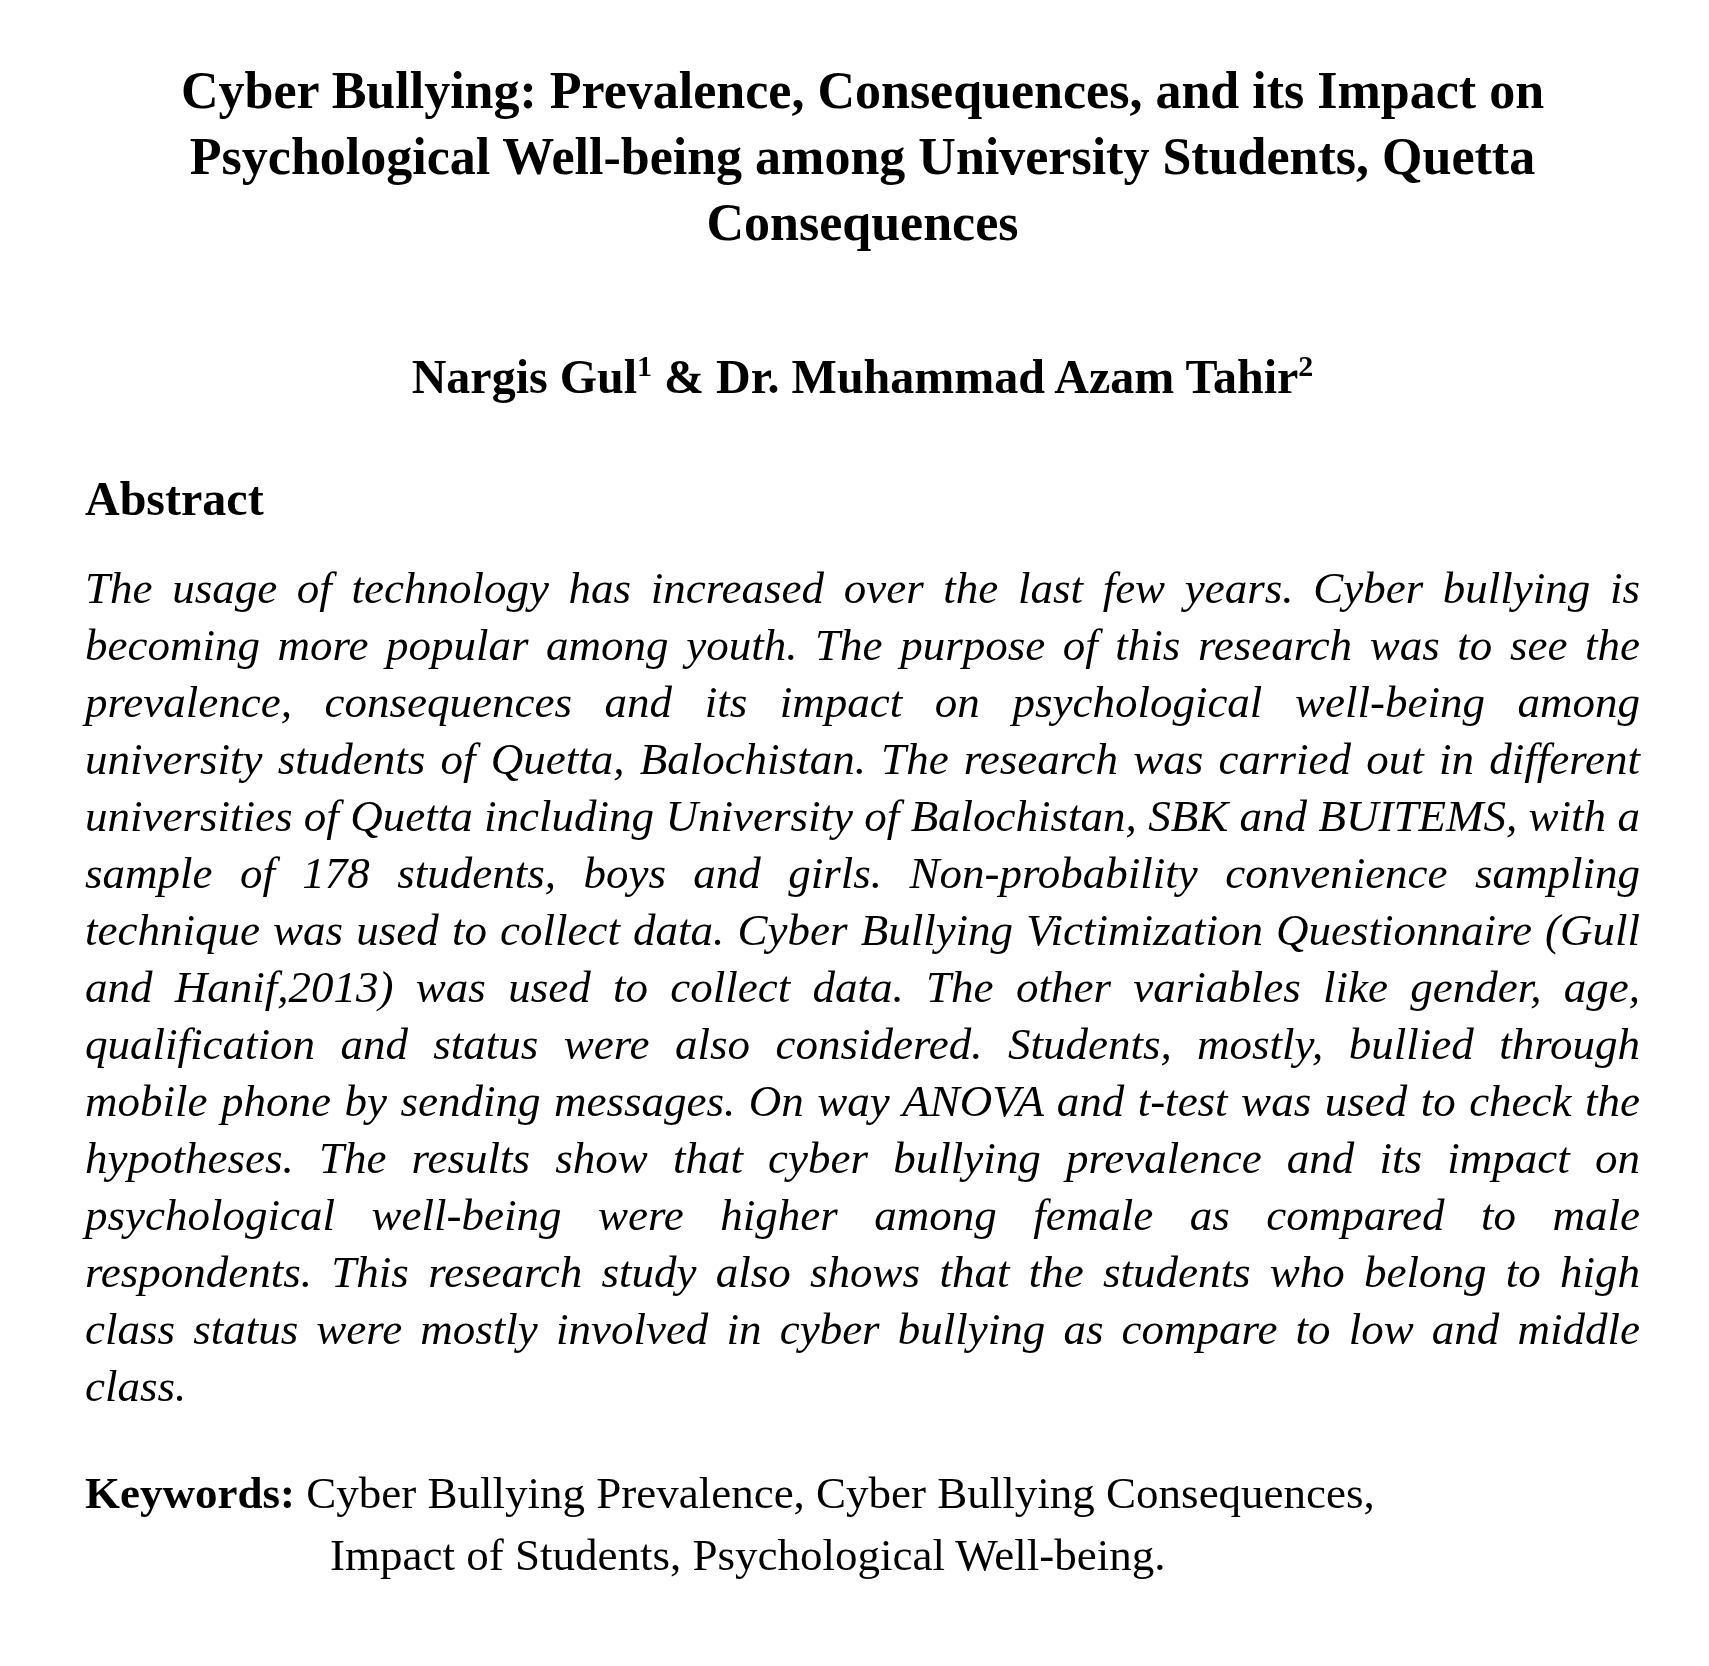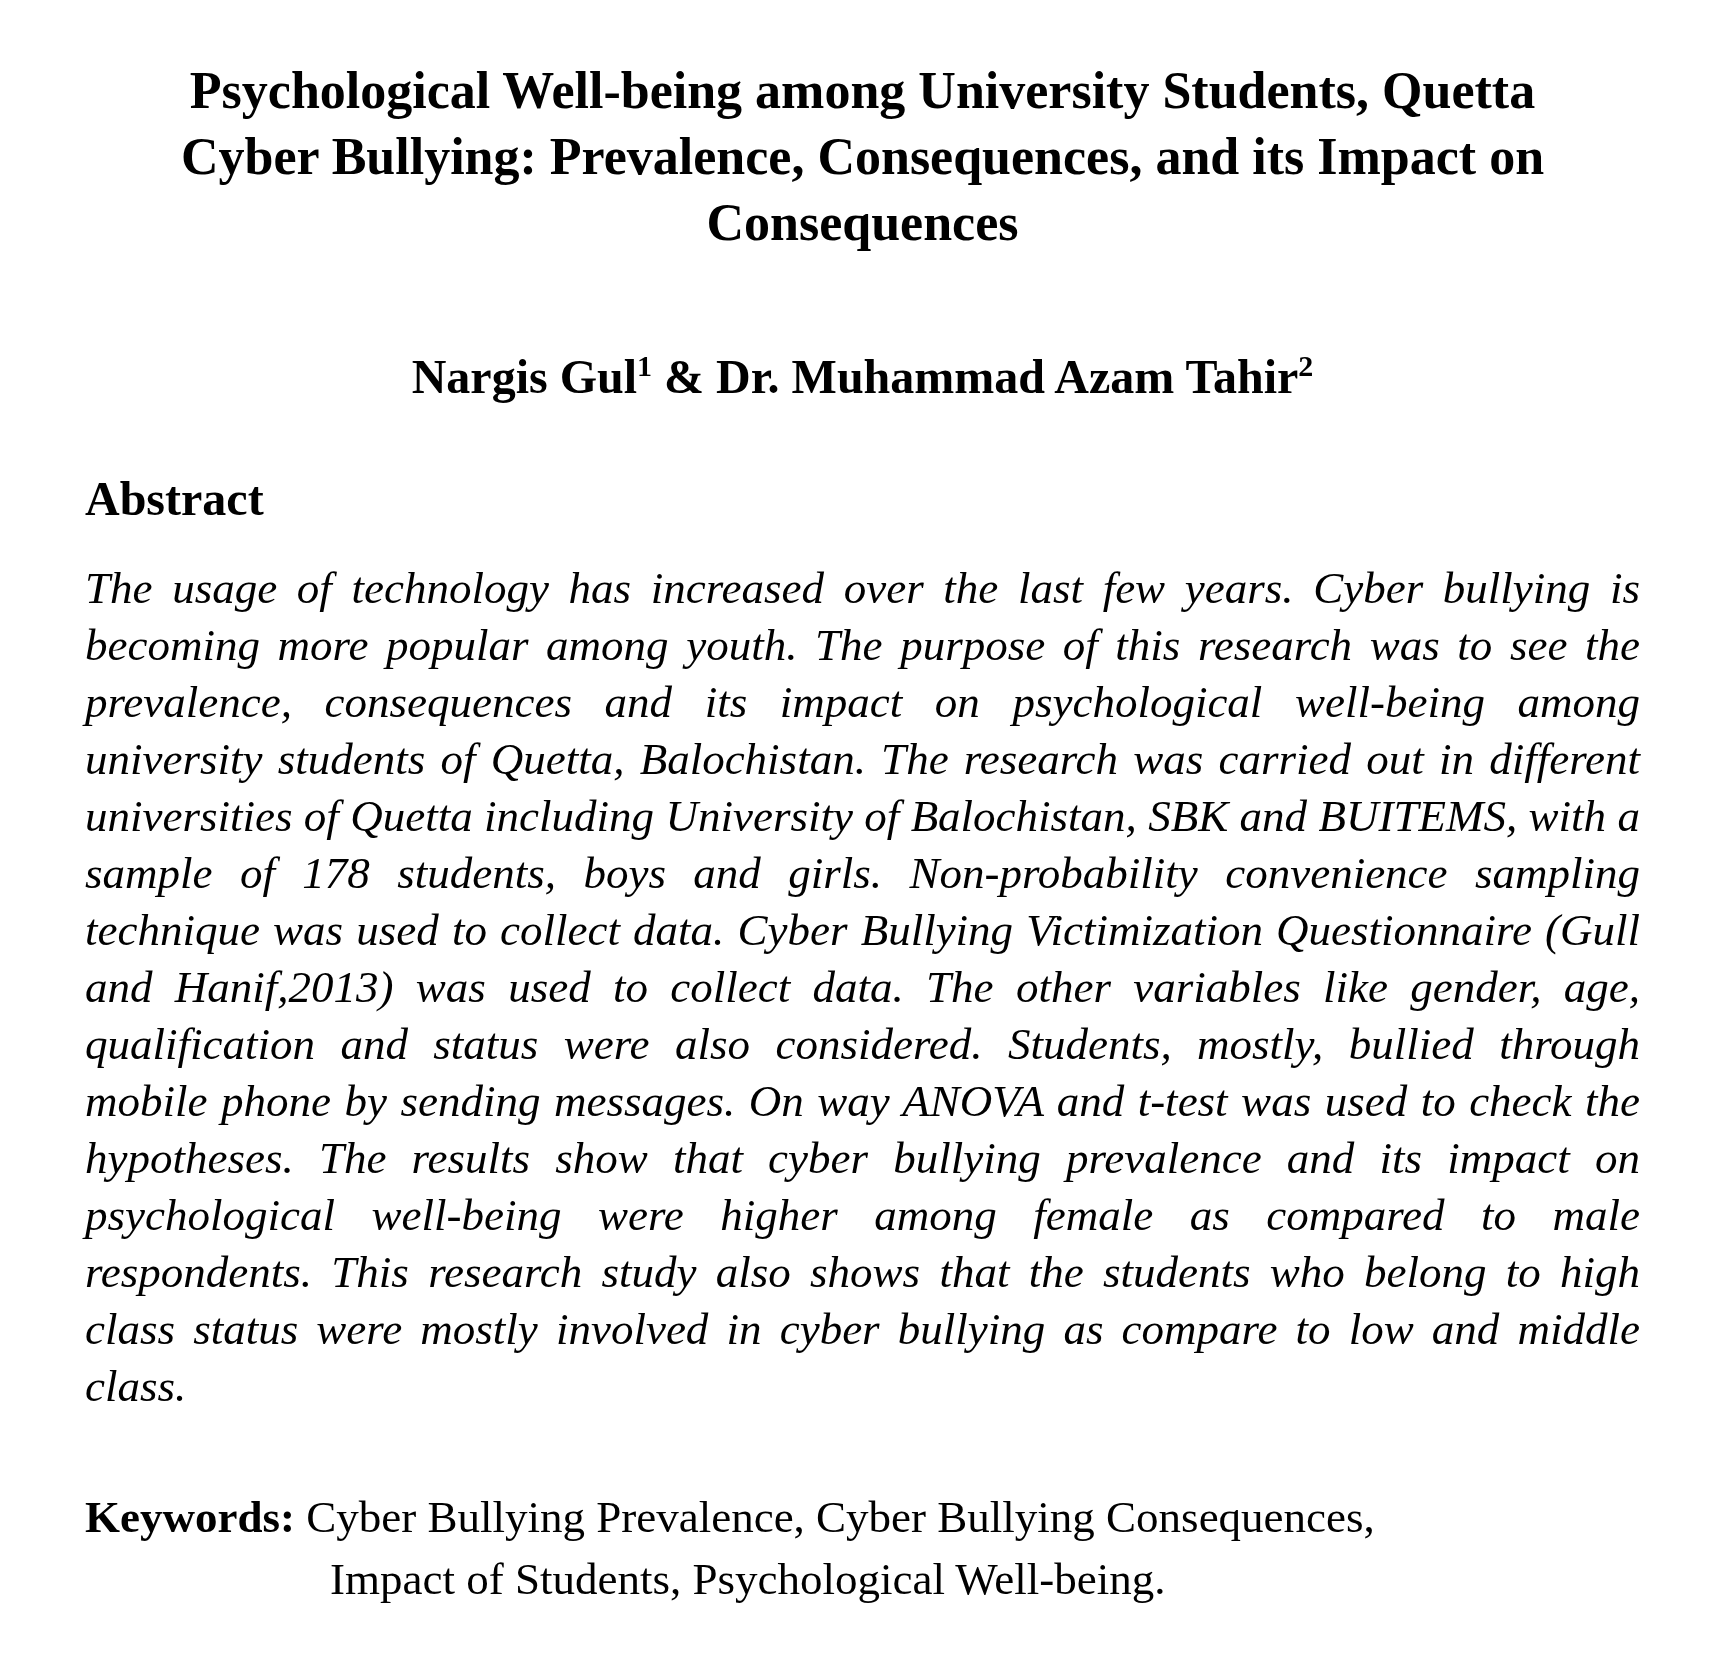--- a/index.html
+++ b/index.html
@@ -43,39 +43,39 @@
     text-align: left;
   }
   .abstract-body {
     margin-top: 32px;
     font-style: italic;
     font-size: 45px;
     line-height: 57px;
     text-align: justify;
   }
   .keywords {
-    margin-top: 71px;
+    margin-top: 47px;
     font-size: 45px;
     line-height: 62px;
   }
   .keywords .label {
     font-weight: bold;
   }
   .keywords-line2 {
     margin-left: 245px;
   }
 </style>
 </head>
 <body>
 
 <div class="page">
 
   <div class="title">
+    <div>Cyber Bullying: Prevalence, Consequences, and its Impact on</div>
     <div>Psychological Well-being among University Students, Quetta</div>
-    <div>Cyber Bullying: Prevalence, Consequences, and its Impact on</div>
     <div>Consequences</div>
   </div>
 
   <div class="authors">
     <span>Nargis Gul</span><sup>1</sup><span> &amp; Dr. Muhammad Azam Tahir</span><sup>2</sup>
   </div>
 
   <div class="abstract-heading">Abstract</div>
 
   <div class="abstract-body">The usage of technology has increased over the last few years. Cyber bullying is becoming more popular among youth. The purpose of this research was to see the prevalence, consequences and its impact on psychological well-being among university students of Quetta, Balochistan. The research was carried out in different universities of Quetta including University of Balochistan, SBK and BUITEMS, with a sample of 178 students, boys and girls. Non-probability convenience sampling technique was used to collect data. Cyber Bullying Victimization Questionnaire (Gull and Hanif,2013) was used to collect data. The other variables like gender, age, qualification and status were also considered. Students, mostly, bullied through mobile phone by sending messages. On way ANOVA and t-test was used to check the hypotheses. The results show that cyber bullying prevalence and its impact on psychological well-being were higher among female as compared to male respondents. This research study also shows that the students who belong to high class status were mostly involved in cyber bullying as compare to low and middle class.</div>

